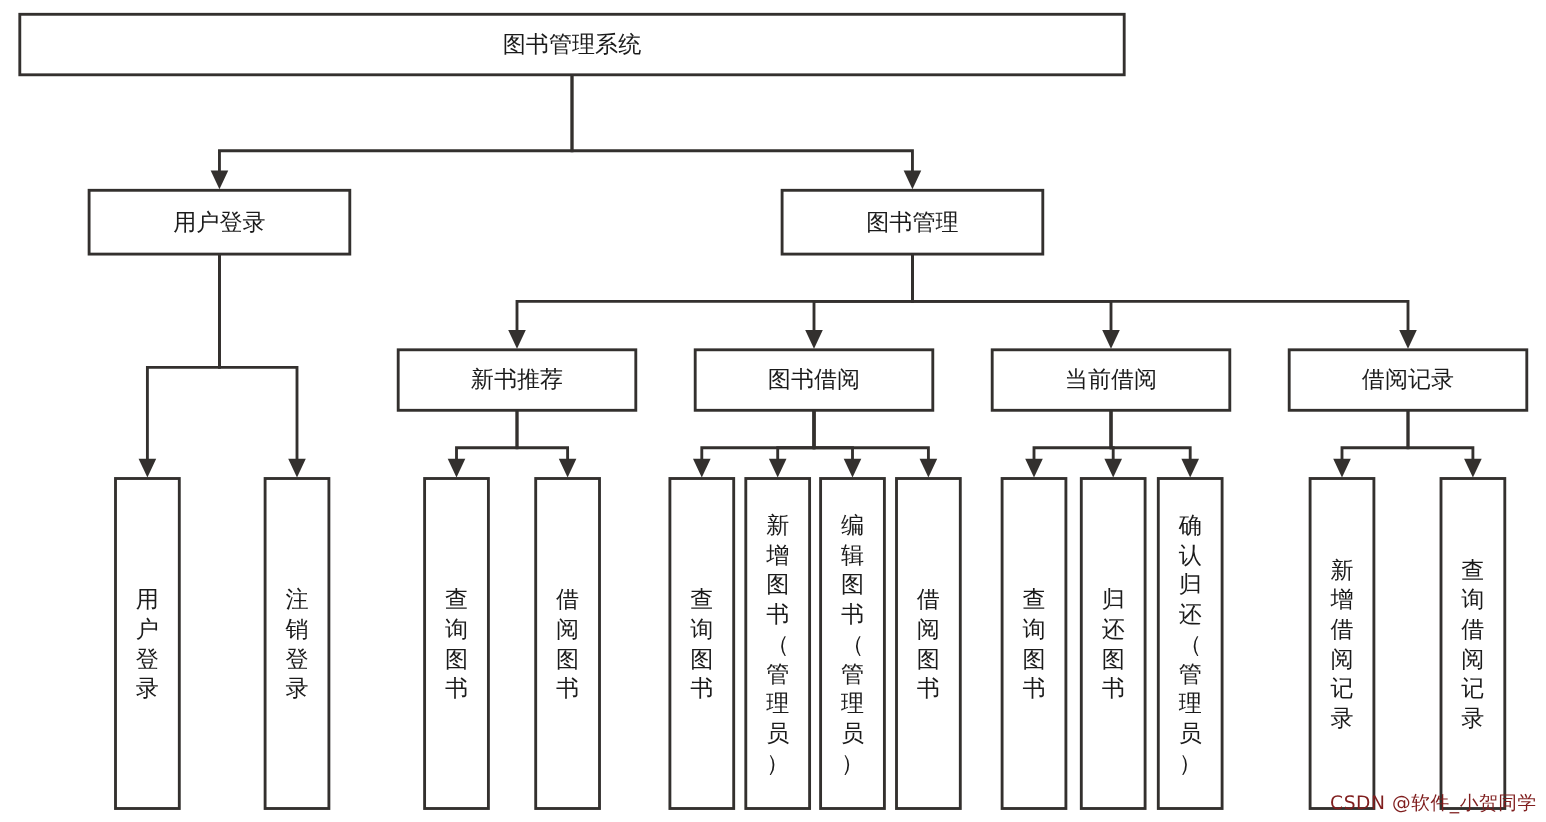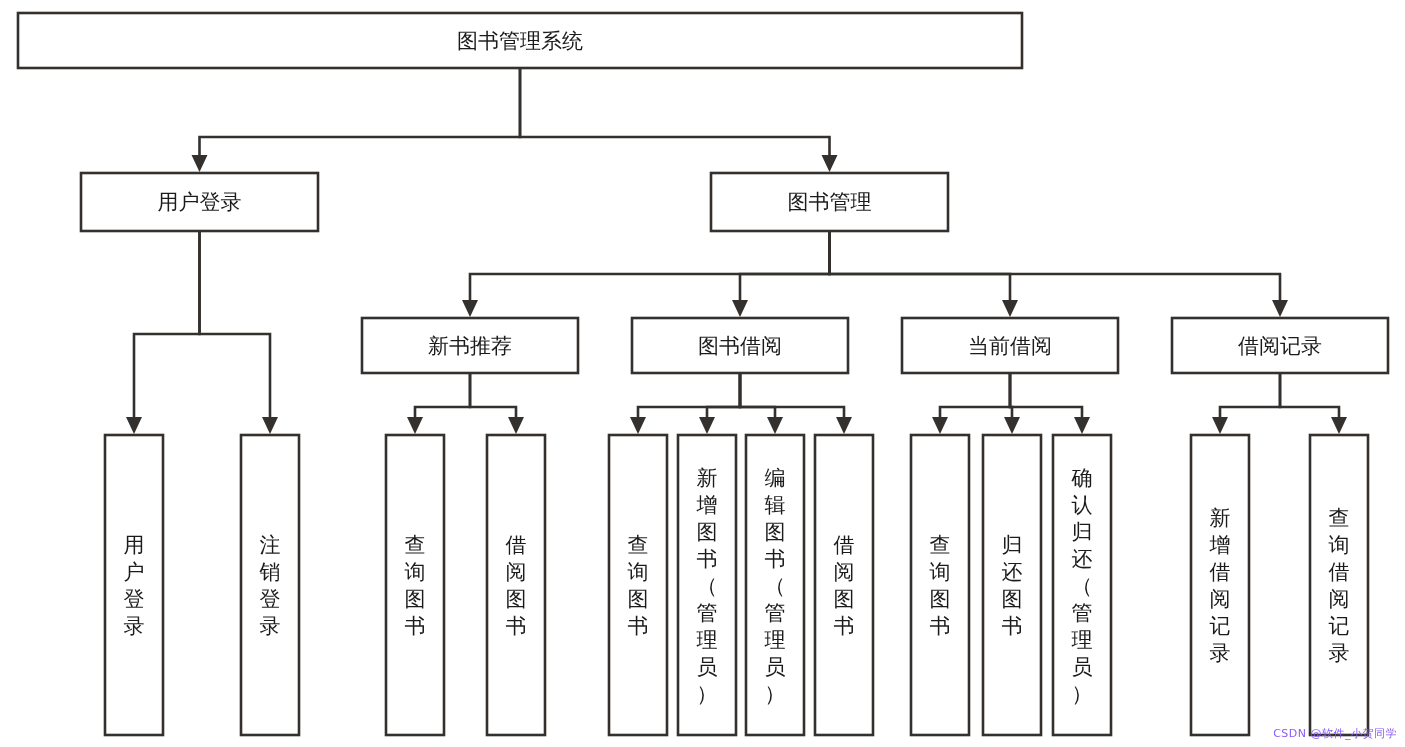--- a/index.html
+++ b/index.html
@@ -54,22 +54,22 @@
     fill: #1b1b1b;
     font-family: "DejaVu Sans", "Liberation Sans", sans-serif;
     font-size: 21px;
     text-anchor: middle;
   }
   .watermark {
     position: absolute;
     right: 8px;
     bottom: 6px;
     font-family: "DejaVu Sans", "Liberation Sans", sans-serif;
-    font-size: 11px;
-    color: #8b5cf6;
+    font-size: 17px;
+    color: #7f1d1d;
     white-space: nowrap;
     letter-spacing: 0.5px;
     user-select: none;
   }
 </style>
 </head>
 <body>
 
 <div id="diagram-root">
   <svg id="tree-svg" viewBox="0 0 1405 747">

